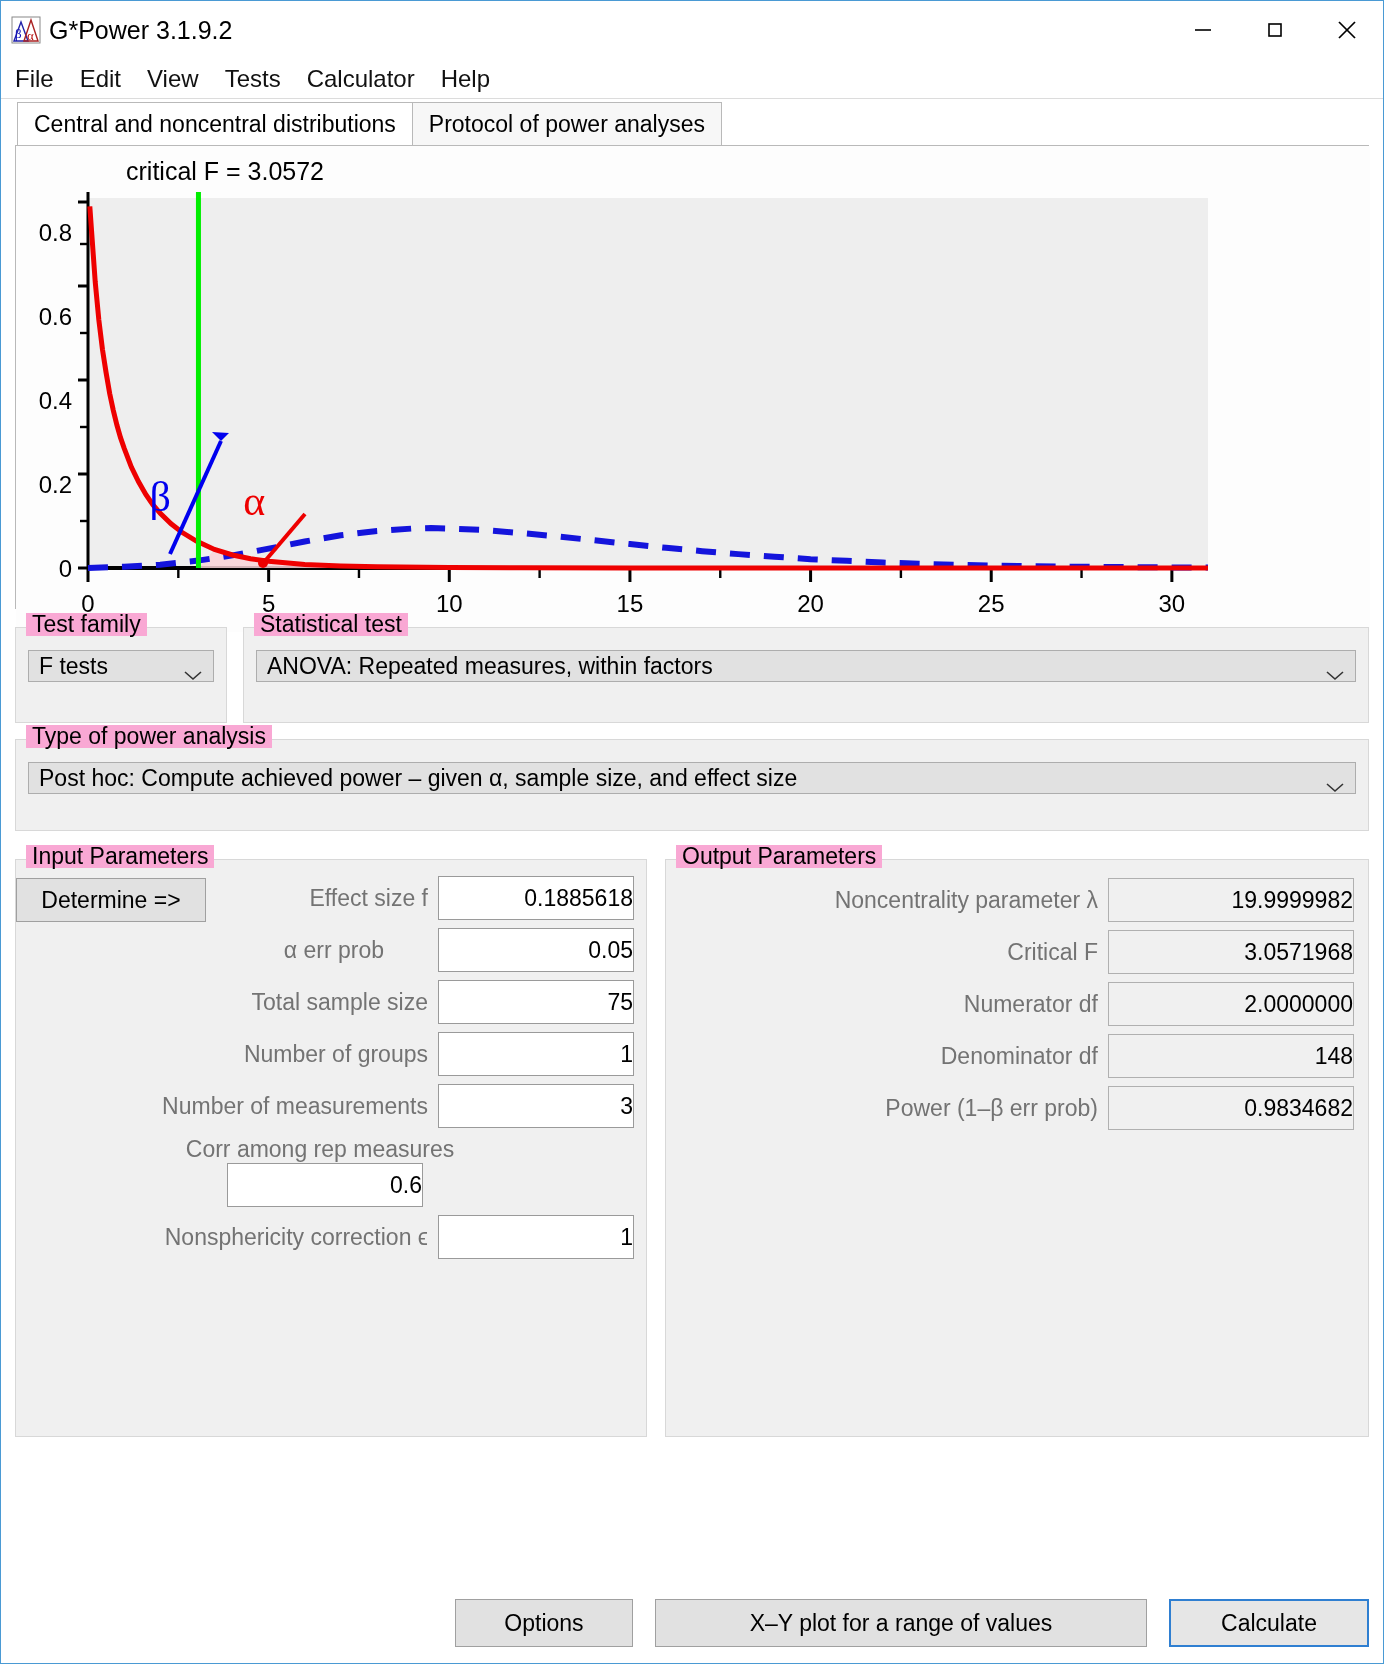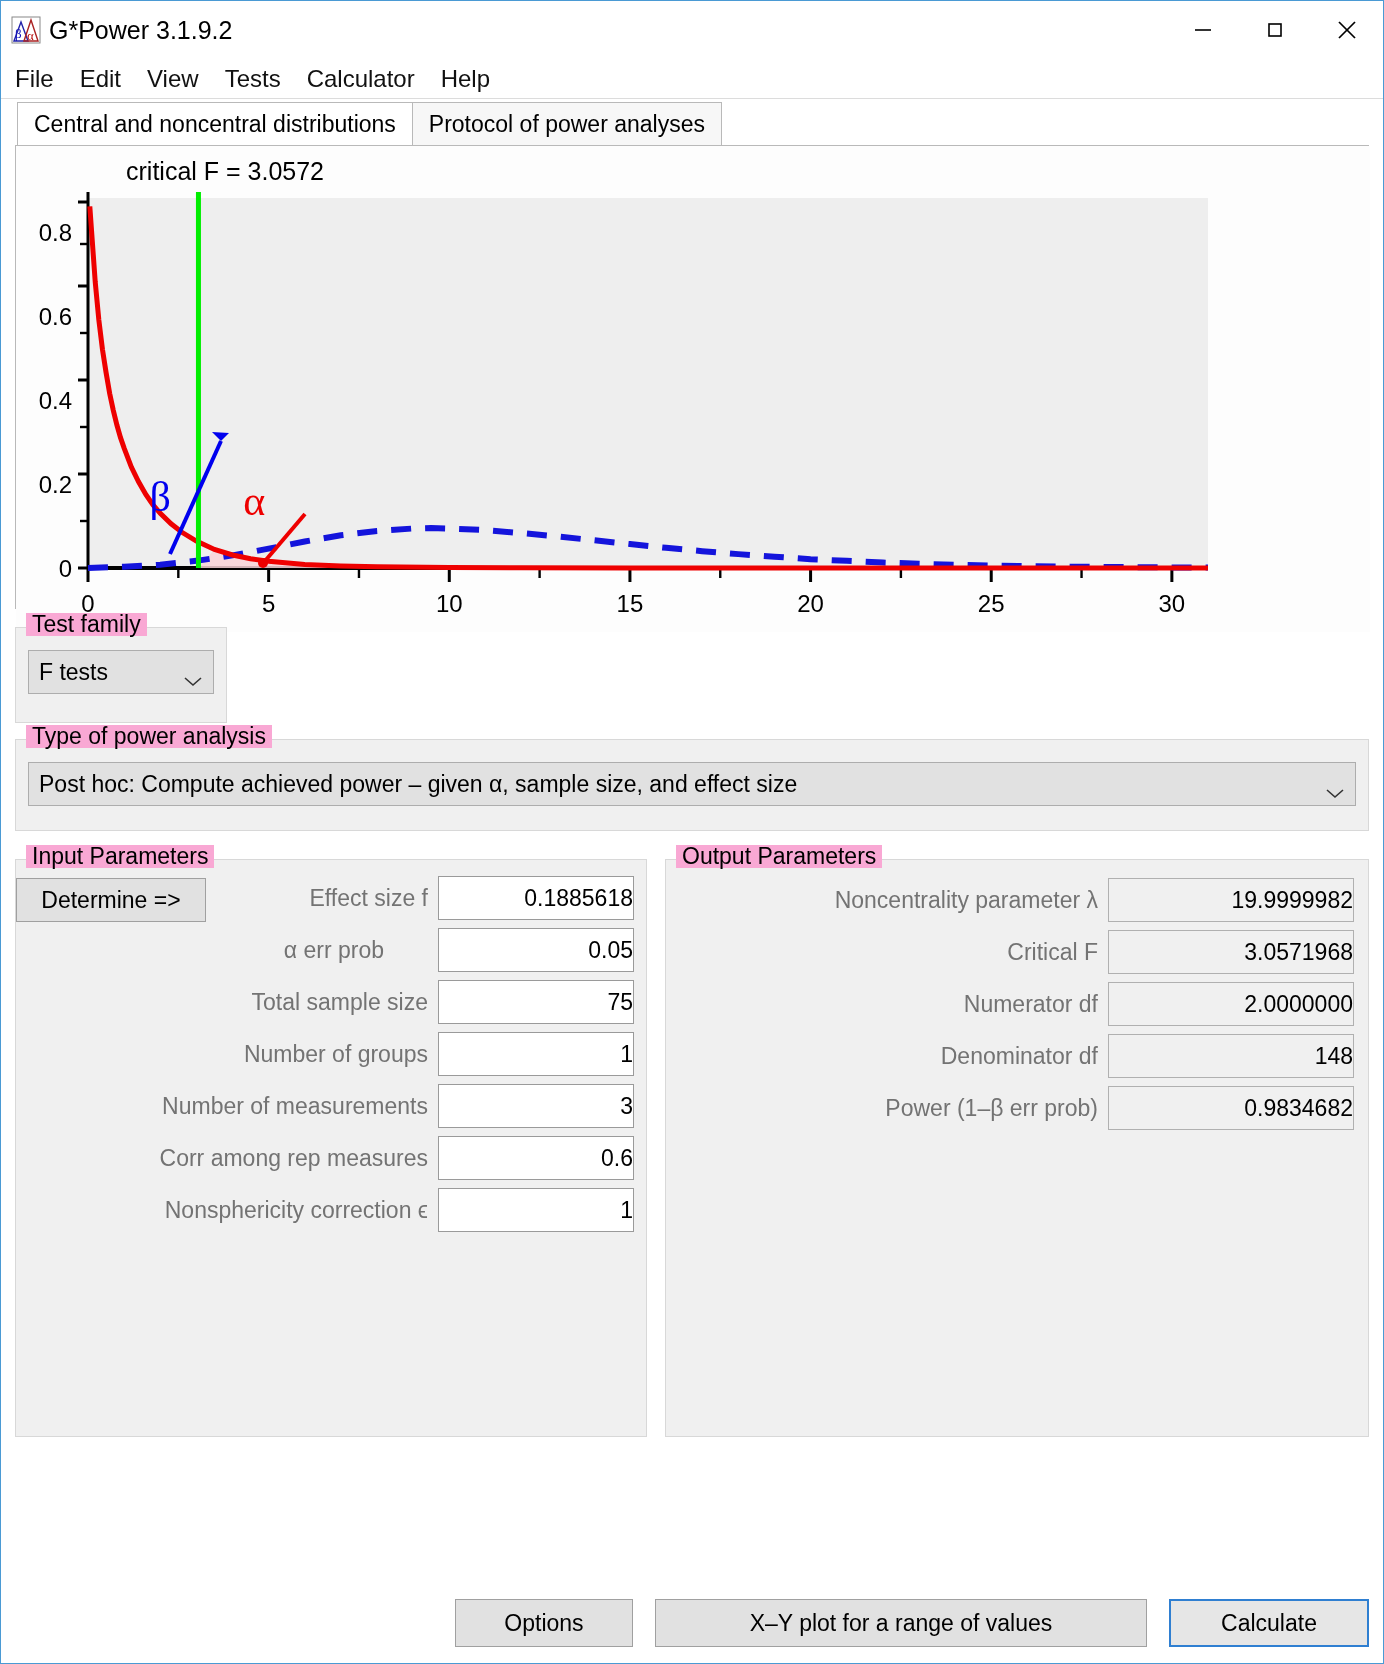--- a/index.html
+++ b/index.html
@@ -112,21 +112,21 @@
     padding: 0 6px;
     font-size: 23px;
     color: #000;
     line-height: 1;
     white-space: nowrap;
   }
 
   .combo {
     background: #e1e1e1;
     border: 1px solid #adadad;
-    height: 44px;
+    height: 32px;
     display: flex; align-items: center;
     padding: 0 10px;
     font-size: 23px;
     color: #000;
     position: relative;
     cursor: default;
   }
   .combo .chev {
     position: absolute; right: 10px; top: 50%;
     transform: translateY(-50%);
@@ -316,20 +316,31 @@
         <div class="grouplabel">Test family</div>
         <div class="combo" style="margin:22px 12px 0 12px;">
           <span>F tests</span>
           <span class="chev">
             <svg width="20" height="12" viewBox="0 0 20 12">
                 <path d="M2 3 L10 10 L18 3" fill="none" stroke="#333" stroke-width="1.6"></path>
               </svg>
           </span>
         </div>
       </div>
+      <div class="groupbox" style="flex:1; height:96px;">
+        <div class="grouplabel">Statistical test</div>
+        <div class="combo" style="margin:22px 12px 0 12px;">
+          <span>ANOVA: Repeated measures, within factors</span>
+          <span class="chev">
+            <svg width="20" height="12" viewBox="0 0 20 12">
+                <path d="M2 3 L10 10 L18 3" fill="none" stroke="#333" stroke-width="1.6"></path>
+              </svg>
+          </span>
+        </div>
+      </div>
     </div>
   </div>
 
   <div class="section" style="margin-top:16px;">
     <div class="groupbox" style="height:92px;">
       <div class="grouplabel">Type of power analysis</div>
       <div class="combo" style="margin:22px 12px 0 12px;">
         <span>Post hoc: Compute achieved power – given α, sample size, and effect size</span>
         <span class="chev">
           <svg width="20" height="12" viewBox="0 0 20 12">
@@ -363,21 +374,21 @@
                 <div class="field">75</div>
               </div>
               <div class="paramrow" style="padding-right: 12px;">
                 <div class="paramlabel">Number of groups</div>
                 <div class="field">1</div>
               </div>
               <div class="paramrow" style="padding-right: 12px;">
                 <div class="paramlabel">Number of measurements</div>
                 <div class="field">3</div>
               </div>
-              <div class="paramrow" style="padding-right: 12px;">
+              <div class="paramrow" style="padding-right: 12px; flex-direction: column;">
                 <div class="paramlabel">Corr among rep measures</div>
                 <div class="field">0.6</div>
               </div>
               <div class="paramrow" style="padding-right: 12px;">
                 <div class="paramlabel">Nonsphericity correction ϵ</div>
                 <div class="field">1</div>
               </div>
             </div>
         </div>
       </div>

